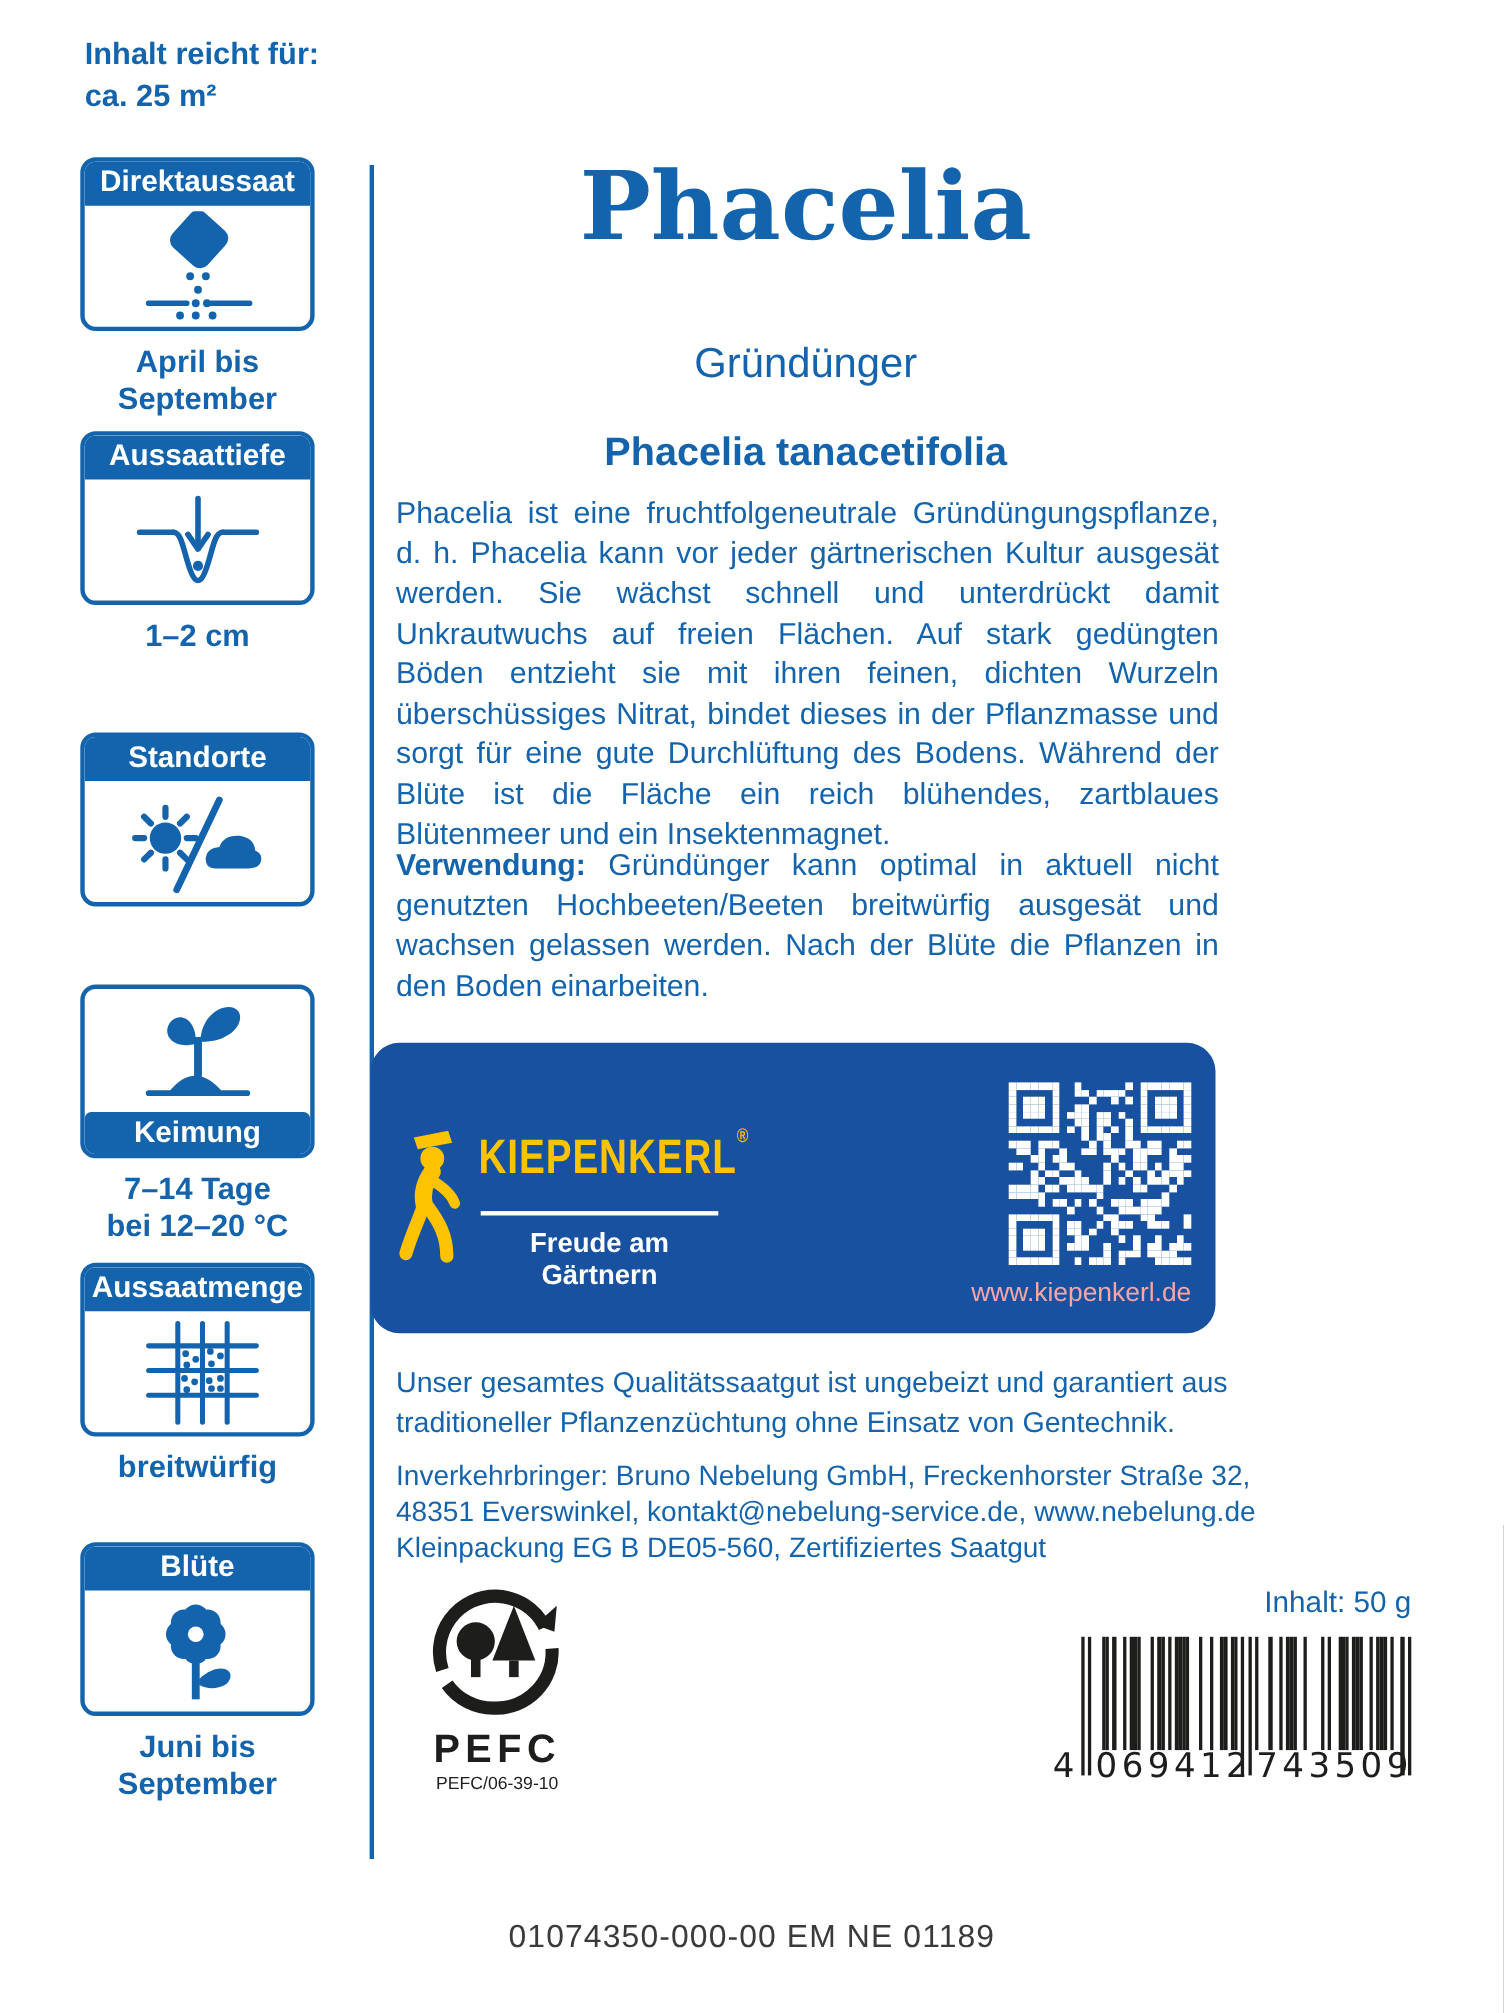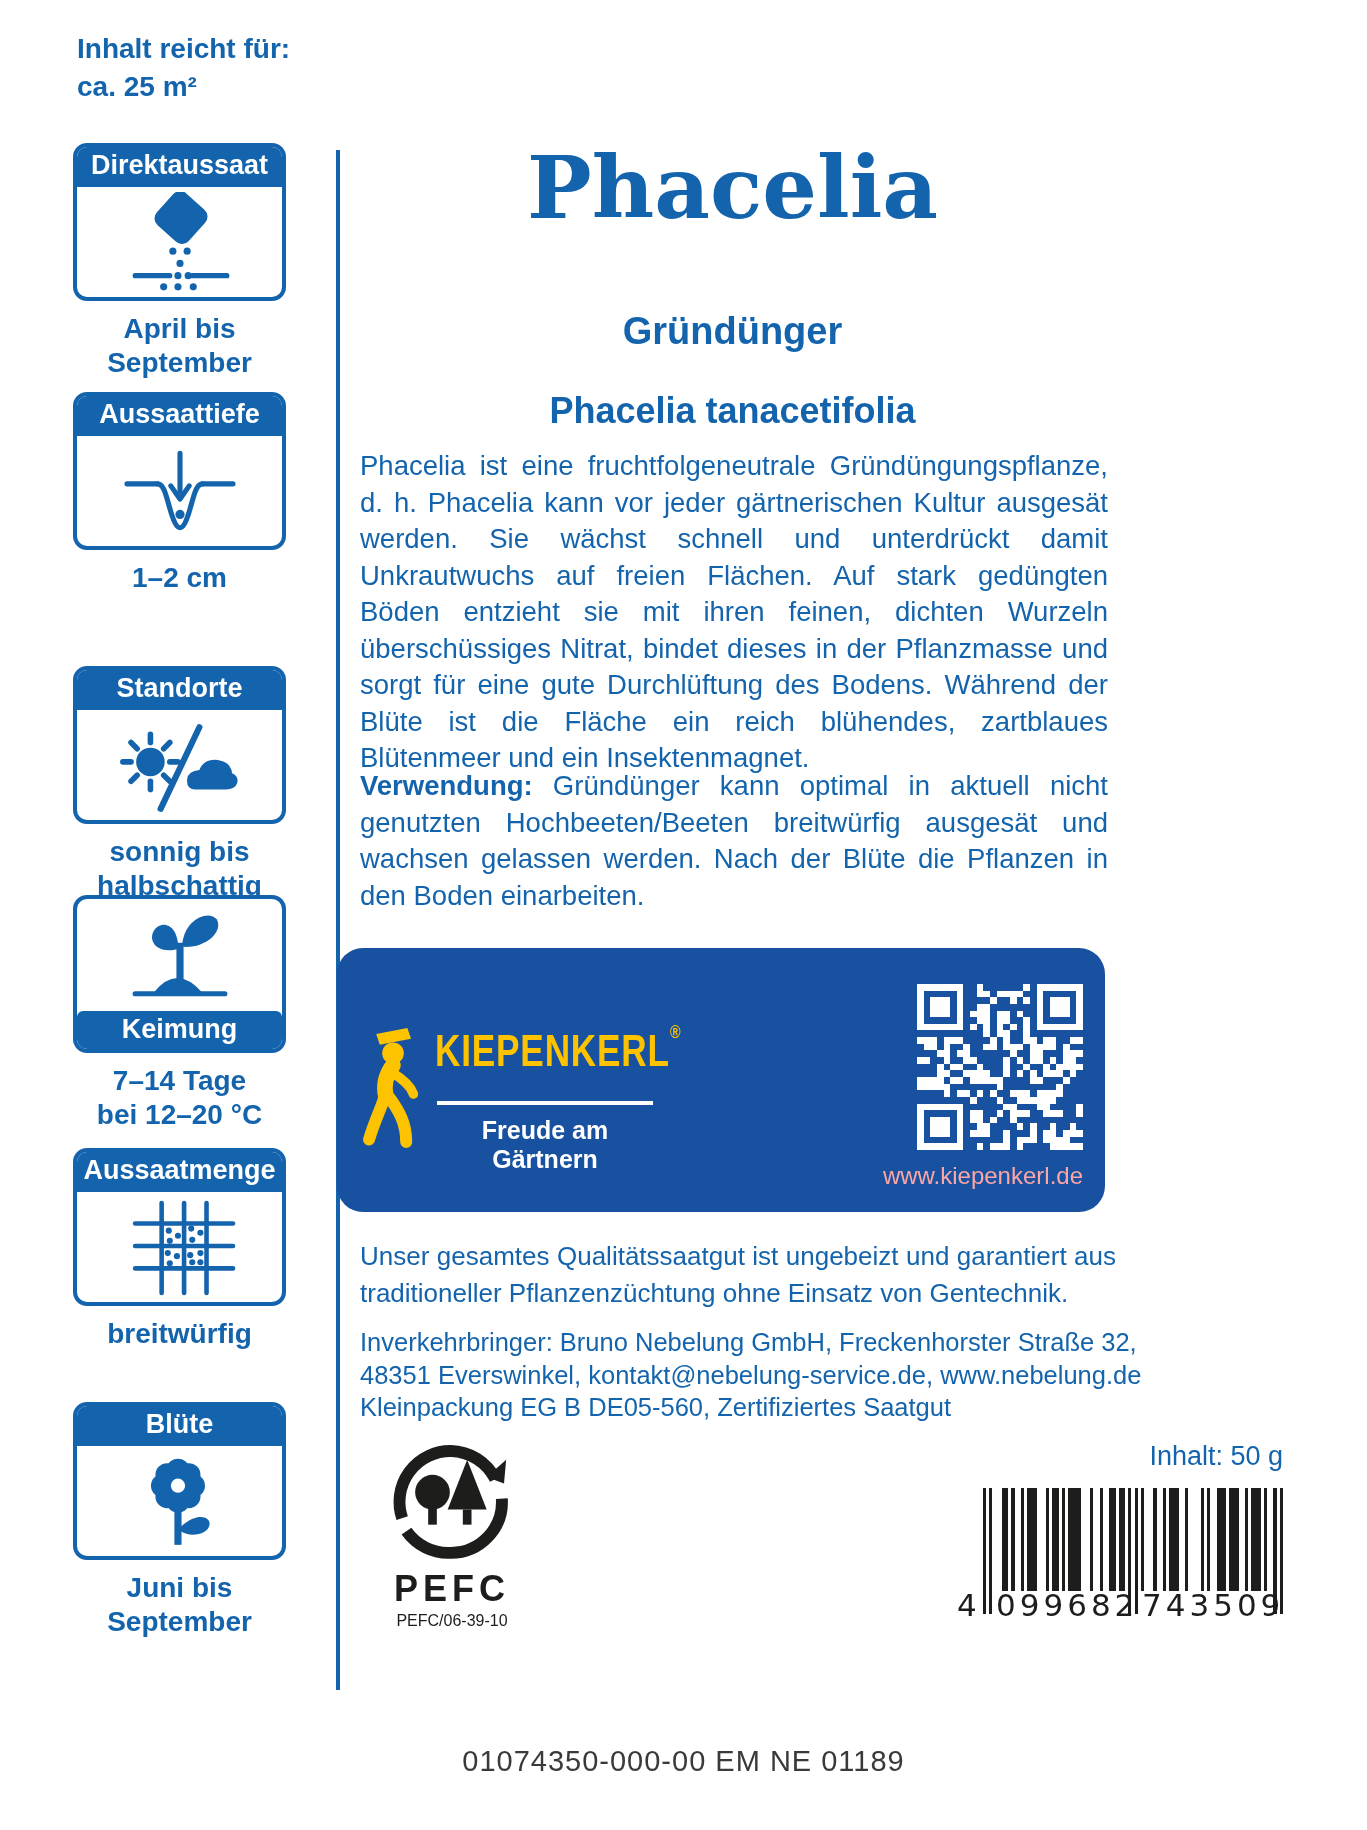--- a/index.html
+++ b/index.html
@@ -25,21 +25,21 @@
   .cap{margin-top:11px;text-align:center;color:var(--blue);font-size:28px;line-height:34px;font-weight:bold;}
 
   .bx1{top:143px}.bx2{top:392px}.bx3{top:666px}.bx4{top:895px}.bx5{top:1148px}.bx6{top:1402px}
 
   
   .divider{position:absolute;left:336px;top:150px;width:4px;height:1540px;background:var(--blue);}
 
   
   .main-title{position:absolute;left:360px;top:138px;width:745px;text-align:center;color:var(--blue);
     font-family:"DejaVu Serif",serif;font-weight:bold;font-size:86px;line-height:100px;}
-  .subtitle{position:absolute;left:360px;top:310px;width:745px;text-align:center;color:var(--blue);font-weight:bold;font-size:38px;}
+  .subtitle{position:absolute;left:360px;top:310px;width:745px;text-align:center;color:var(--blue);font-weight:normal;font-size:38px;}
   .botanical{position:absolute;left:360px;top:390px;width:745px;text-align:center;color:var(--blue);font-size:36px;}
   .body-par{position:absolute;left:360px;width:748px;color:var(--blue);font-size:27.5px;line-height:36.5px;text-align:justify;}
   .par1{top:448px;}
   .par2{top:768px;}
   .par2 b{font-weight:bold;}
 
   
   .banner{position:absolute;left:337px;top:948px;width:768px;height:264px;background:var(--banner-blue);border-radius:26px;}
   .kk-figure{position:absolute;left:20px;top:58px;width:84px;height:164px;}
   .kk-word{position:absolute;left:98px;top:74px;color:var(--yellow);font-weight:bold;font-size:44px;letter-spacing:1px;
@@ -147,24 +147,20 @@
               <line x1="23" y1="59" x2="17" y2="65"></line>
             <line x1="17" y1="46" x2="9" y2="46"></line>
               <line x1="23" y1="33" x2="17" y2="27"></line>
             <line x1="36" y1="27" x2="36" y2="19"></line>
               <line x1="49" y1="33" x2="55" y2="27"></line>
           </g>
           <line class="blue-stroke" x1="84" y1="12" x2="46" y2="92" stroke-width="6" stroke-linecap="round"></line>
           <path class="blue-fill" d="M80 73 Q71 73 72 63 Q73 55 84 54 Q88 43 102 44 Q115 46 116 57 Q123 60 121 67 Q119 73 110 73 Z"></path>
         </svg>
       </div>
-    </div>
-    <div class="cap">
-      <div>sonnig bis</div>
-      <div>halbschattig</div>
     </div>
   </div>
 
   <div class="ibox-group bx4">
     <div class="ibox">
       <div class="ibox-body" style="order:2">
         <svg viewBox="0 0 120 100">
           <line class="blue-stroke" x1="16" y1="88" x2="104" y2="88" stroke-width="5" stroke-linecap="round"></line>
           <path class="blue-fill" d="M34 87 Q57 58 82 87 Z"></path>
           <rect class="blue-fill" x="56.5" y="38" width="7" height="44"></rect>
@@ -1020,19 +1016,19 @@
         <div class="on " style="width: 3.15789px;"></div>
         <div class="" style="width: 3.15789px;"></div>
         <div class="on " style="width: 3.15789px;"></div>
         <div class="" style="width: 3.15789px;"></div>
         <div class="" style="width: 3.15789px;"></div>
         <div class="on g" style="width: 3.15789px;"></div>
         <div class="g" style="width: 3.15789px;"></div>
         <div class="on g" style="width: 3.15789px;"></div>
       </div>
     <span class="bc-digit bc-first">4</span>
-    <span class="bc-digit bc-g1">099682</span>
+    <span class="bc-digit bc-g1">069412</span>
     <span class="bc-digit bc-g2">743509</span>
   </div>
 
   <div class="footer-code">01074350-000-00 EM NE 01189</div>
 
 </div>
 
 </body></html>

